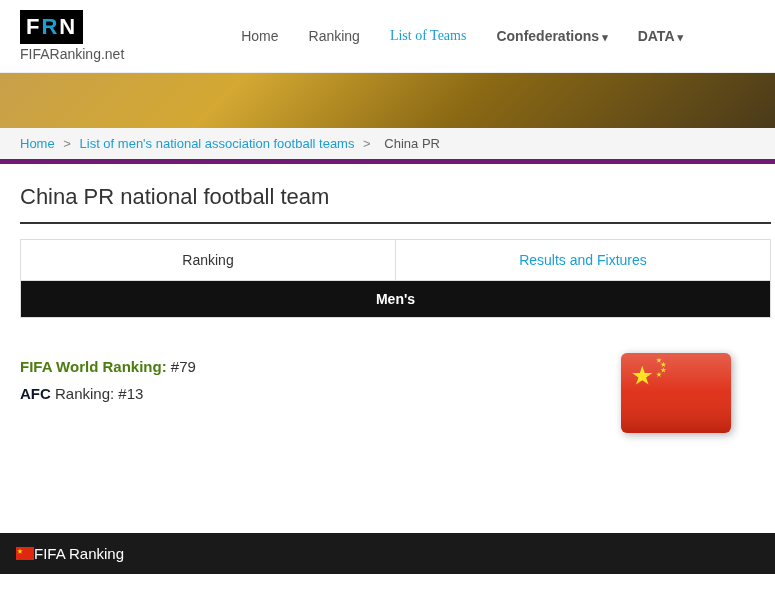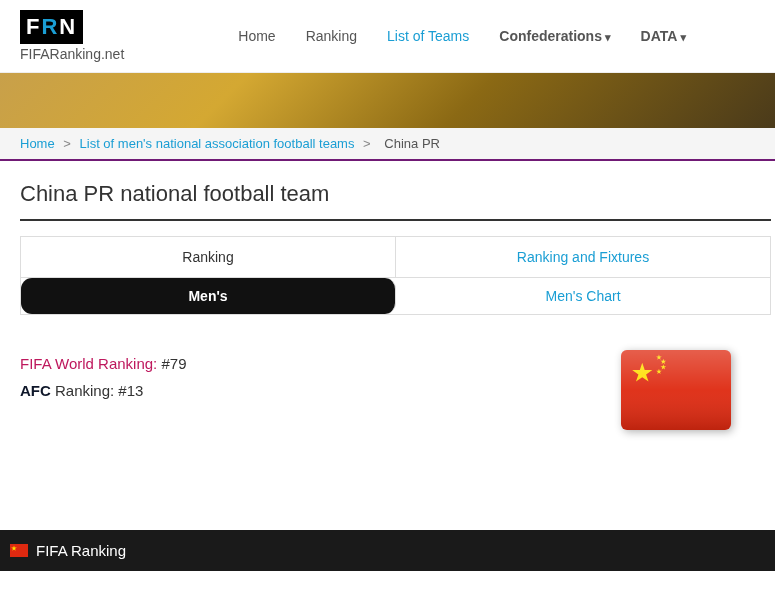--- a/index.html
+++ b/index.html
@@ -44,39 +44,39 @@
       align-items: center;
       gap: 30px;
       flex: 1;
       justify-content: center;
     }
     .nav a {
       text-decoration: none;
       color: #555;
       font-size: 14px;
     }
-    .nav a.active { color: #1a9ed4; }
+    .nav a.active { color: #1a9ed4; font-family: Liberation Serif, serif; }
     .nav .dropdown { position: relative; font-weight: bold; }
     .nav .dropdown::after { content: ' ▾'; font-size: 11px; color: #555; }
 
     
     .hero-banner {
       width: 100%;
       height: 55px;
       background: linear-gradient(135deg, #c8a04a 0%, #d4a832 30%, #8b6914 60%, #4a3a1a 100%);
       overflow: hidden;
     }
 
     
     .breadcrumb {
       background: #f5f5f5;
       padding: 8px 20px;
       font-size: 13px;
       color: #333;
-      border-bottom: 2px solid #701a75;
+      border-bottom: 5px solid #701a75;
     }
     .breadcrumb a {
       color: #1a9ed4;
       text-decoration: none;
     }
     .breadcrumb span { color: #888; margin: 0 5px; }
     .breadcrumb .current { color: #555; }
 
     
     .page-content {
@@ -129,41 +129,40 @@
       text-align: center;
       cursor: pointer;
       font-size: 14px;
       border-right: 1px solid #ddd;
     }
     .subtab:last-child { border-right: none; }
     .subtab.active {
       background: #111;
       color: #fff;
       font-weight: bold;
-      border-radius: 11px;
     }
     .subtab.inactive {
       color: #1a9ed4;
       background: #fff;
     }
 
     
     .rankings-section {
       display: flex;
       align-items: flex-start;
       justify-content: space-between;
       padding: 10px 0;
     }
     .rankings-text {
       font-size: 15px;
       line-height: 1.8;
     }
     .rankings-text .label {
-      color: #be185d;
-      font-weight: normal;
+      color: #4d7c0f;
+      font-weight: bold;
     }
     .rankings-text .label-afc {
       color: #0f172a;
       font-weight: bold;
     }
     .rankings-text .value {
       color: #333;
     }
 
     
@@ -174,24 +173,23 @@
       overflow: hidden;
       box-shadow: 2px 2px 8px rgba(0,0,0,0.3);
       flex-shrink: 0;
       margin-right: 40px;
     }
 
     
     .footer {
       background: #1a1a1a;
       color: #fff;
-      padding: 12px 10px;
-      display: flex;
-      align-items: center;
-      gap: 8px;
+      padding: 12px 16px;
+      display: flex;
+      align-items: center;
       font-size: 15px;
       margin-top: 60px;
     }
     .footer-flag {
       width: 18px;
       height: 13px;
       display: inline-block;
     }
   </style>
 </head>
@@ -226,26 +224,25 @@
   <a href="#">List of men's national association football teams</a>
   <span> &gt; </span>
   <span class="current">China PR</span>
 </div>
 
 <div class="page-content">
   <h1 class="page-title">China PR national football team</h1>
 
   <div class="tabs-container">
     <div class="tab active">Ranking</div>
-    <div class="tab inactive">Ranking and Fixtures</div>
+    <div class="tab inactive">Results and Fixtures</div>
   </div>
 
   <div class="subtabs-container">
     <div class="subtab active">Men's</div>
-    <div class="subtab inactive">Men's Chart</div>
   </div>
 
   <div class="rankings-section">
     <div class="rankings-text">
       <div>
         <span class="label">FIFA World Ranking:</span>
         <span class="value"> </span><span>#79</span>
       </div>
       <div>
         <span class="label-afc">AFC</span>

